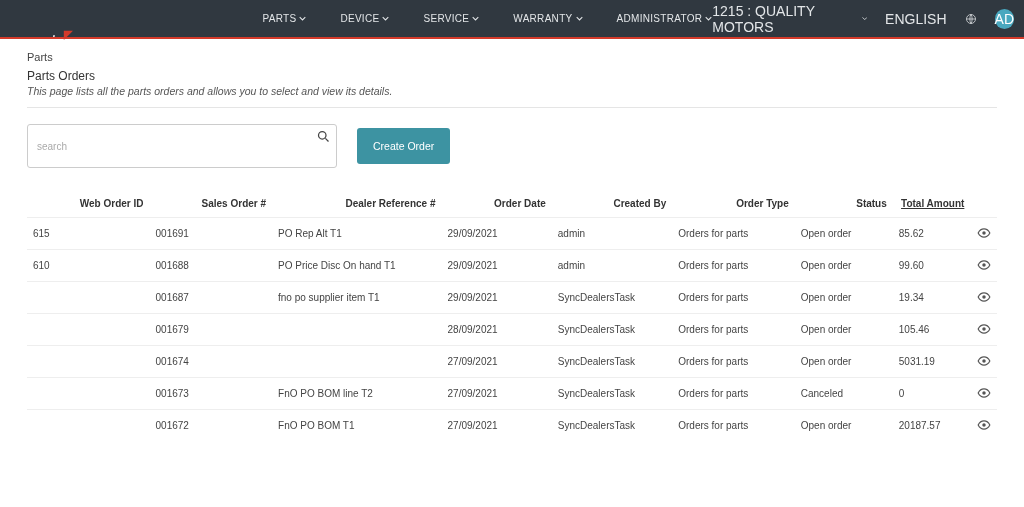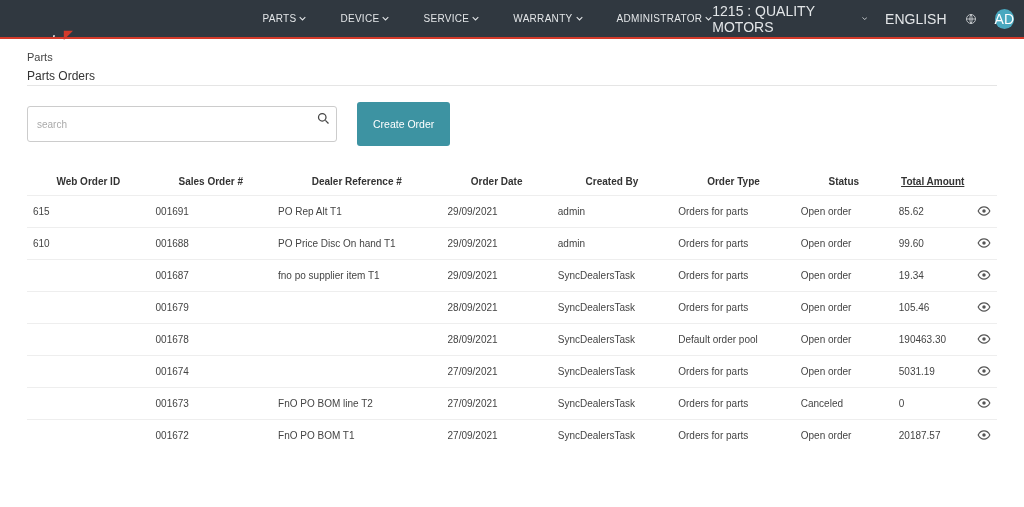--- a/index.html
+++ b/index.html
@@ -14,26 +14,26 @@
   .nav-right { margin-left:auto; display:flex; align-items:center; gap:18px; }
   .dealer, .lang { color:#e3e6e8; font-size:14px; display:flex; align-items:center; gap:18px; cursor:pointer; }
   .avatar { width:20px; height:20px; border-radius:50%; background:#4aa8bf; color:#fff; font-size:14px; display:flex; align-items:center; justify-content:center; }
   .content { padding: 14px 27px 0 27px; }
   .crumb { font-size:11px; color:#444; margin-bottom:6px; }
   .title { font-size:12px; font-weight:500; margin-bottom:2px; }
   .subtitle { font-size:10.5px; font-style:italic; color:#555; margin-bottom:10px; }
   .divider { height:1px; background:#e5e5e5; margin-bottom:16px; }
   .toolbar { display:flex; align-items:center; gap:20px; margin-bottom:22px; }
   .search-wrap { position:relative; }
-  .search-input { width:310px; height:36px; border:1px solid #ccc; border-radius:3px; padding:0 30px 0 9px; font-size:10px; color:#888; outline:none; }
+  .search-input { width:310px; height:44px; border:1px solid #ccc; border-radius:3px; padding:0 30px 0 9px; font-size:10px; color:#888; outline:none; }
   .search-input::placeholder { color:#aaa; }
   .search-icon-btn { position:absolute; right:6px; top:5px; color:#444; }
-  .create-btn { height:44px; background:#3d93a2; color:#fff; border:none; border-radius:3px; padding:0 16px; font-size:10.5px; cursor:pointer; }
+  .create-btn { height:36px; background:#3d93a2; color:#fff; border:none; border-radius:3px; padding:0 16px; font-size:10.5px; cursor:pointer; }
   table { width:100%; border-collapse:collapse; }
-  th { text-align:center; font-size:10px; font-weight:600; color:#333; padding:8px 6px; }
+  th { text-align:right; font-size:10px; font-weight:600; color:#333; padding:8px 6px; }
   th.num { text-align:right;text-decoration:underline; }
   td { font-size:10px; color:#444; padding:7.5px 6px; border-top:1px solid #eee; }
   td.num { text-align:left; }
   .eye-cell { width:26px; text-align:center; }
   .eye-icon { color:#555; }
   .col-web{width:120px}.col-sales{width:120px}.col-ref{width:166px}.col-date{width:108px}.col-by{width:118px}.col-type{width:120px}.col-status{width:96px}.col-amount{width:76px}
 </style>
 </head>
 <body>
 
@@ -88,20 +88,21 @@
           <path d="M3 12h18M12 3c3 3 3 15 0 18M12 3c-3 3-3 15 0 18" fill="none" stroke="currentColor" stroke-width="1.5"></path>
         </svg>
       </div>
     <div class="avatar">AD</div>
   </div>
 </div>
 
 <div class="content">
   <div class="crumb">Parts</div>
   <h1 class="title">Parts Orders</h1>
+  <p class="subtitle">This page lists all the parts orders and allows you to select and view its details.</p>
   <div class="divider"></div>
 
   <div class="toolbar">
     <div class="search-wrap">
       <input class="search-input" placeholder="search" style="">
       <span class="search-icon-btn"><svg width="15" height="15" viewBox="0 0 24 24">
             <circle cx="10" cy="10" r="6" fill="none" stroke="currentColor" stroke-width="2"></circle>
             <path d="M15 15l5 5" stroke="currentColor" stroke-width="2"></path>
           </svg></span>
     </div>
@@ -174,34 +175,20 @@
           <td>Orders for parts</td>
           <td>Open order</td>
           <td class="num">105.46</td>
           <td class="eye-cell"><svg class="eye-icon" width="14" height="14" viewBox="0 0 24 24">
               <path d="M2 12s3.5-7 10-7 10 7 10 7-3.5 7-10 7S2 12 2 12z" fill="none" stroke="currentColor" stroke-width="2"></path>
               <circle cx="12" cy="12" r="3" fill="currentColor"></circle>
             </svg></td>
         </tr>
         <tr>
           <td></td>
-          <td>001678</td>
-          <td></td>
-          <td>28/09/2021</td>
-          <td>SyncDealersTask</td>
-          <td>Default order pool</td>
-          <td>Open order</td>
-          <td class="num">190463.30</td>
-          <td class="eye-cell"><svg class="eye-icon" width="14" height="14" viewBox="0 0 24 24">
-              <path d="M2 12s3.5-7 10-7 10 7 10 7-3.5 7-10 7S2 12 2 12z" fill="none" stroke="currentColor" stroke-width="2"></path>
-              <circle cx="12" cy="12" r="3" fill="currentColor"></circle>
-            </svg></td>
-        </tr>
-        <tr>
-          <td></td>
           <td>001674</td>
           <td></td>
           <td>27/09/2021</td>
           <td>SyncDealersTask</td>
           <td>Orders for parts</td>
           <td>Open order</td>
           <td class="num">5031.19</td>
           <td class="eye-cell"><svg class="eye-icon" width="14" height="14" viewBox="0 0 24 24">
               <path d="M2 12s3.5-7 10-7 10 7 10 7-3.5 7-10 7S2 12 2 12z" fill="none" stroke="currentColor" stroke-width="2"></path>
               <circle cx="12" cy="12" r="3" fill="currentColor"></circle>

